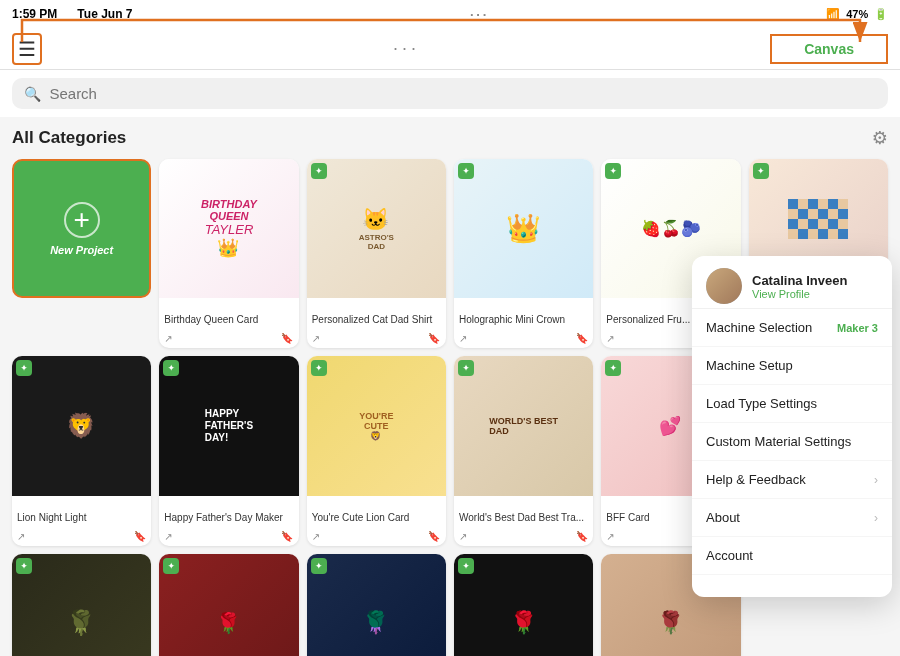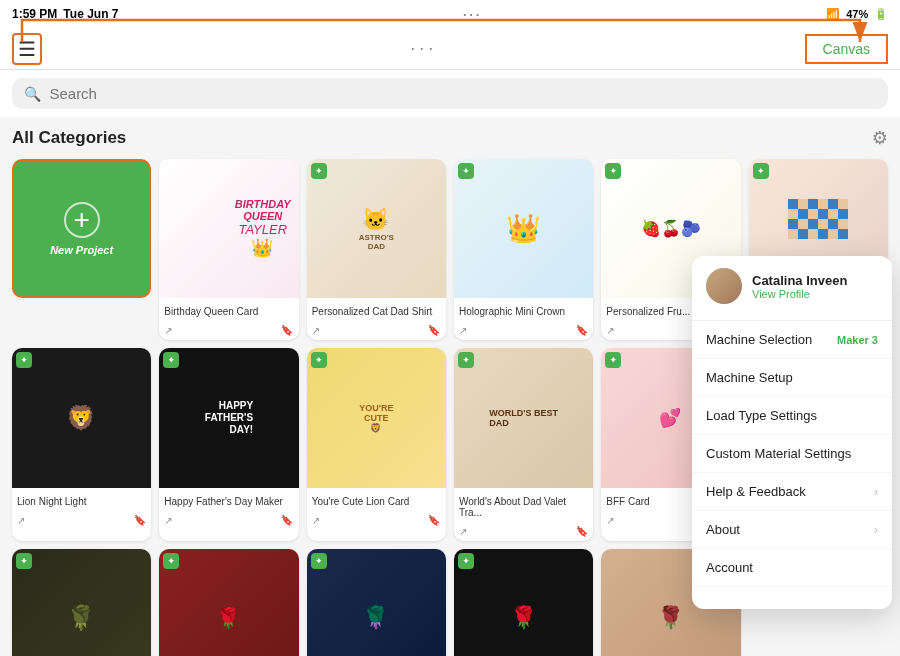--- a/index.html
+++ b/index.html
@@ -3,33 +3,33 @@
   <meta charset="utf-8">
   <style>
     * { box-sizing: border-box; margin: 0; padding: 0; }
     body { font-family: -apple-system, BlinkMacSystemFont, 'Helvetica Neue', Arial, sans-serif; background: #f5f5f5; width: 900px; height: 656px; overflow: hidden; position: relative; }
 
     
     .status-bar {
       display: flex; align-items: center; justify-content: space-between;
       background: #fff; padding: 4px 12px; height: 28px; font-size: 12px; font-weight: 600;
     }
-    .status-left { display: flex; gap: 6px; align-items: center; }
+    .status-left { display: flex; gap: 20px; align-items: center; }
     .status-right { display: flex; gap: 6px; align-items: center; font-size: 11px; }
 
     
     .header {
       display: flex; align-items: center; justify-content: space-between;
       background: #fff; padding: 6px 12px; height: 42px; border-bottom: 1px solid #e0e0e0;
     }
     .header-left { display: flex; align-items: center; gap: 10px; }
     .hamburger { font-size: 20px; cursor: pointer; color: #333; }
     .canvas-btn {
       border: 2px solid #4CAF50; color: #4CAF50; background: #fff;
-      padding: 5px 16px; border-radius: 0; font-size: 14px; font-weight: 400; cursor: pointer;
+      padding: 5px 32px; border-radius: 0; font-size: 14px; font-weight: 700; cursor: pointer;
     }
 
     
     .search-bar {
       background: #fff; padding: 8px 12px;
     }
     .search-input-wrapper {
       display: flex; align-items: center; gap: 8px;
       background: #f0f0f0; border-radius: 10px; padding: 7px 12px;
     }
@@ -41,21 +41,21 @@
     .section-header { display: flex; justify-content: space-between; align-items: center; margin-bottom: 10px; }
     .section-title { font-size: 17px; font-weight: 700; color: #222; }
     .filter-icon { font-size: 18px; color: #888; cursor: pointer; }
 
     
     .grid { display: grid; grid-template-columns: repeat(6, 1fr); gap: 8px; }
     .card {
       border-radius: 10px; overflow: hidden; background: #fff;
       box-shadow: 0 1px 3px rgba(0,0,0,0.1); position: relative; cursor: pointer;
     }
-    .card-label { font-size: 10px; color: #333; padding: 8px 5px 6px; font-weight: 500; }
+    .card-label { font-size: 10px; color: #333; padding: 16px 5px 6px; font-weight: 500; }
     .card-actions {
       display: flex; justify-content: space-between; padding: 2px 5px 4px;
     }
     .card-action-icon { font-size: 10px; color: #888; cursor: pointer; }
     .badge-green {
       position: absolute; top: 4px; left: 4px;
       background: #4CAF50; border-radius: 4px; width: 16px; height: 16px;
       display: flex; align-items: center; justify-content: center;
     }
     .badge-green span { color: #fff; font-size: 9px; }
@@ -73,21 +73,21 @@
     .img-placeholder { width: 100%; aspect-ratio: 1; display: flex; align-items: center; justify-content: center; }
 
     
     .dropdown {
       position: absolute; right: 8px; top: 256px;
       background: #fff; border-radius: 12px; width: 200px;
       box-shadow: 0 8px 32px rgba(0,0,0,0.18); z-index: 100;
       padding: 0; overflow: hidden;
     }
     .dropdown-header {
-      display: flex; align-items: center; gap: 10px; padding: 12px 14px 16px;
+      display: flex; align-items: center; gap: 10px; padding: 12px 14px 4px;
       border-bottom: 1px solid #f0f0f0;
     }
     .avatar { width: 36px; height: 36px; border-radius: 50%; background: #b0b0b0; overflow: hidden; display: flex; align-items: center; justify-content: center; }
     .avatar-img { width: 100%; height: 100%; border-radius: 50%; background: linear-gradient(135deg, #c9a87c, #a0785a); }
     .dropdown-user-name { font-size: 13px; font-weight: 700; color: #222; }
     .dropdown-view-profile { font-size: 11px; color: #4CAF50; cursor: pointer; }
 
     .dropdown-item {
       display: flex; align-items: center; justify-content: space-between;
       padding: 11px 14px; border-bottom: 1px solid #f5f5f5; cursor: pointer;
@@ -100,21 +100,21 @@
 
     
     .arrow-annotation {
       position: absolute; pointer-events: none; z-index: 200;
     }
 
     
     .highlight-orange { border: 2px solid #e07020 !important; }
 
     
-    .img-bday { background: linear-gradient(135deg, #fff 0%, #f9e8f0 100%); justify-content: flex-end; }
+    .img-bday { background: linear-gradient(135deg, #fff 0%, #f9e8f0 100%); }
     .img-cat { background: linear-gradient(135deg, #f0e8d8 0%, #e8d8c0 100%); }
     .img-crown { background: linear-gradient(135deg, #e8f4f8 0%, #d0eaf8 100%); }
     .img-fruit { background: linear-gradient(135deg, #fff 0%, #f8f8e8 100%); }
     .img-check { background: linear-gradient(135deg, #f8e8d8 0%, #e8d0c8 100%); }
 
     
     .img-lion { background: #1a1a1a; }
     .img-father { background: #111; }
     .img-cute { background: linear-gradient(135deg, #f0d870 0%, #f8e090 100%); }
     .img-dad { background: linear-gradient(135deg, #e8d8c0 0%, #d8c8a8 100%); }
@@ -289,21 +289,21 @@
         <span class="card-action-icon">↗</span>
         <span class="card-action-icon">🔖</span>
       </div>
     </div>
 
     <div class="card">
       <div class="badge-green">
           <span>✦</span>
         </div>
       <div class="img-placeholder img-father">
-        <div style="text-align:right;">
+        <div style="text-align:left;">
           <div style="font-size:10px; font-weight:900; color:#fff; line-height:1.2;">HAPPY<br>FATHER'S<br>DAY!</div>
         </div>
       </div>
       <div class="card-label">Happy Father's Day Maker</div>
       <div class="card-actions">
         <span class="card-action-icon">↗</span>
         <span class="card-action-icon">🔖</span>
       </div>
     </div>
 
@@ -321,21 +321,21 @@
       </div>
     </div>
 
     <div class="card">
       <div class="badge-green">
           <span>✦</span>
         </div>
       <div class="img-placeholder img-dad">
         <div style="text-align:left; font-size:9px; font-weight:800; color:#5a3010;">WORLD'S BEST<br>DAD</div>
       </div>
-      <div class="card-label">World's About Dad Valet Tra...</div>
+      <div class="card-label">World's Best Dad Best Tra...</div>
       <div class="card-actions">
         <span class="card-action-icon">↗</span>
         <span class="card-action-icon">🔖</span>
       </div>
     </div>
 
     <div class="card">
       <div class="badge-green">
           <span>✦</span>
         </div>

